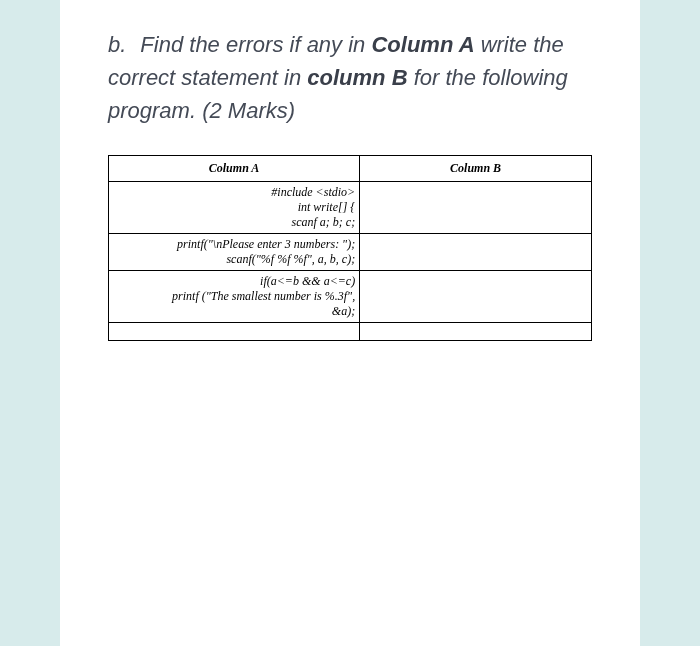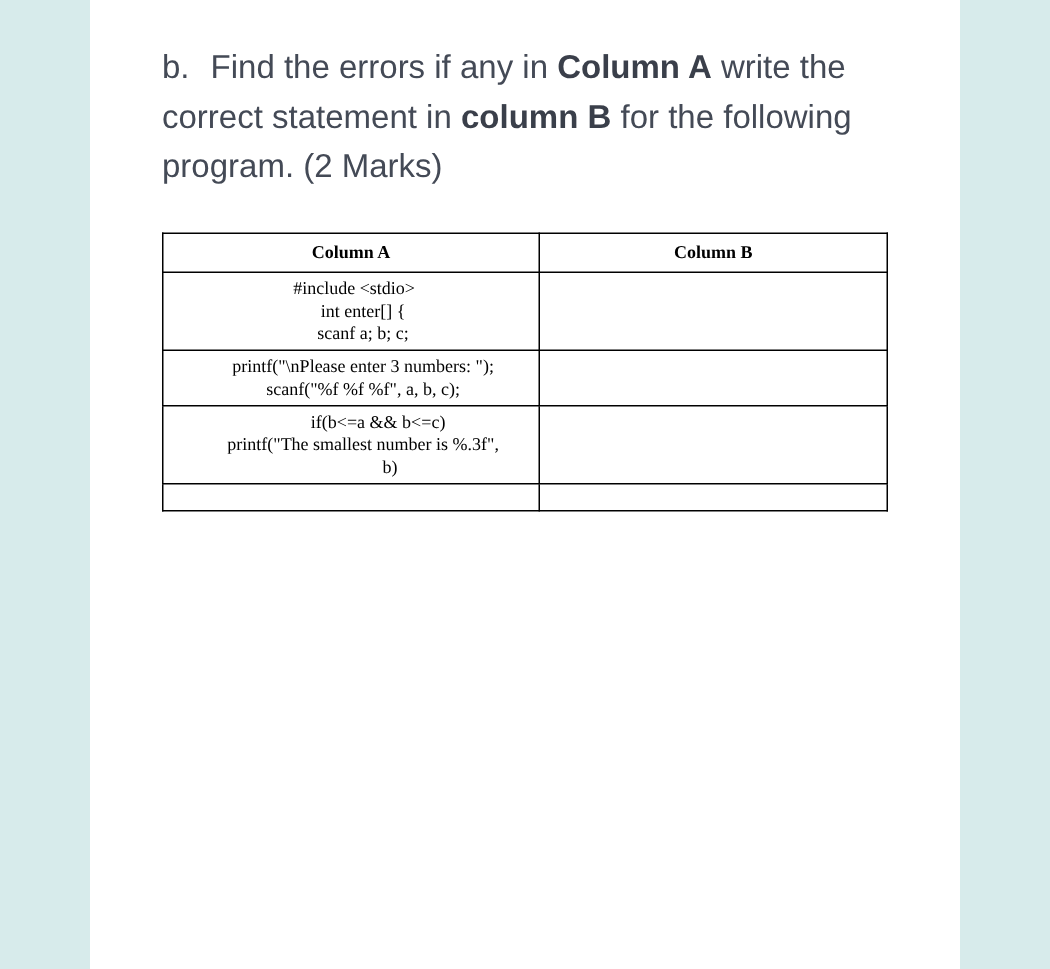--- a/index.html
+++ b/index.html
@@ -12,20 +12,21 @@
       align-items: flex-start;
       justify-content: center;
       overflow: hidden;
     }
     .page {
       background: #ffffff;
       width: 580px;
       min-height: 646px;
       padding: 28px 48px 20px 48px;
       margin-top: 0;
+      font-style: italic;
     }
     .question-text {
       font-size: 22px;
       line-height: 1.5;
       color: #444a56;
       margin-bottom: 28px;
     }
     .question-text .letter {
       display: inline-block;
       margin-right: 14px;
@@ -38,21 +39,21 @@
       border-collapse: collapse;
       width: 100%;
       font-family: "Times New Roman", Times, serif;
       font-size: 12px;
       color: #000;
     }
     table.code-table th, table.code-table td {
       border: 1px solid #000;
       padding: 3px 4px 3px 8px;
       vertical-align: top;
-      text-align: center;
+      text-align: right;
     }
     table.code-table th {
       font-weight: 700;
       text-align: center;
       padding: 5px 4px;
     }
     .col-a { width: 52%; }
     .col-b { width: 48%; }
     .ind1 { padding-left: 12px; display: block; }
     .ind2 { padding-left: 32px; display: block; }
@@ -71,37 +72,37 @@
     <thead>
       <tr>
         <th class="col-a">Column A</th>
         <th class="col-b">Column B</th>
       </tr>
     </thead>
     <tbody>
       <tr>
         <td>
           <span>#include &lt;stdio&gt;</span>
-          <span class="ind1">int enter[] {</span>
+          <span class="ind1">int write[] {</span>
           <span class="ind1">scanf a; b; c;</span>
         </td>
         <td></td>
       </tr>
       <tr>
         <td>
           <span class="ind1">printf("\nPlease enter 3 numbers: ");</span>
           <span class="ind1">scanf("%f %f %f", a, b, c);</span>
         </td>
         <td></td>
       </tr>
       <tr>
         <td>
-          <span class="ind2">if(b&lt;=a &amp;&amp; b&lt;=c)</span>
-          <span class="ind1">printf("The smallest number is %.3f",</span>
-          <span class="ind-center">b)</span>
+          <span class="ind1">if(a&lt;=b &amp;&amp; a&lt;=c)</span>
+          <span>printf ("The smallest number is %.3f",</span>
+          <span class="ind-center">&amp;a);</span>
         </td>
         <td></td>
       </tr>
       <tr>
         <td style="height:18px;">
           <span></span>
         </td>
         <td></td>
       </tr>
     </tbody>

